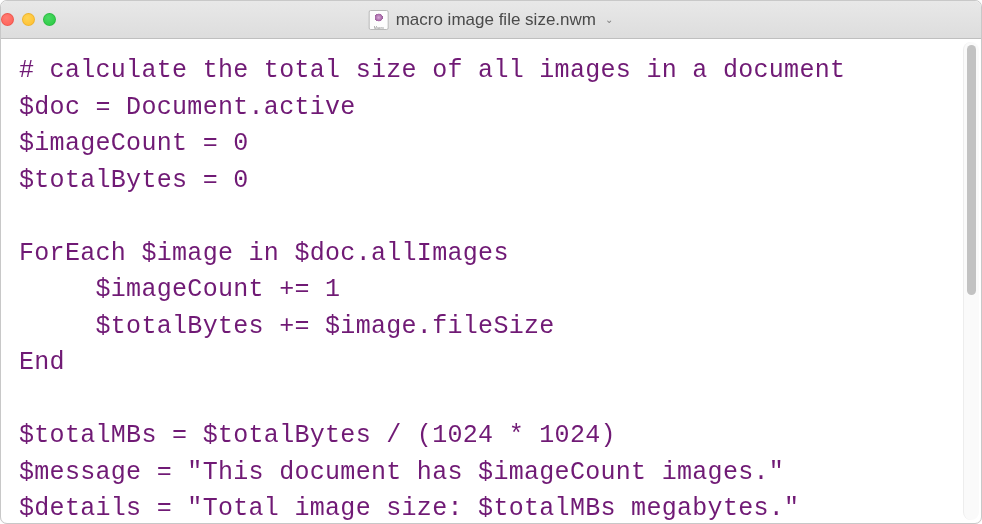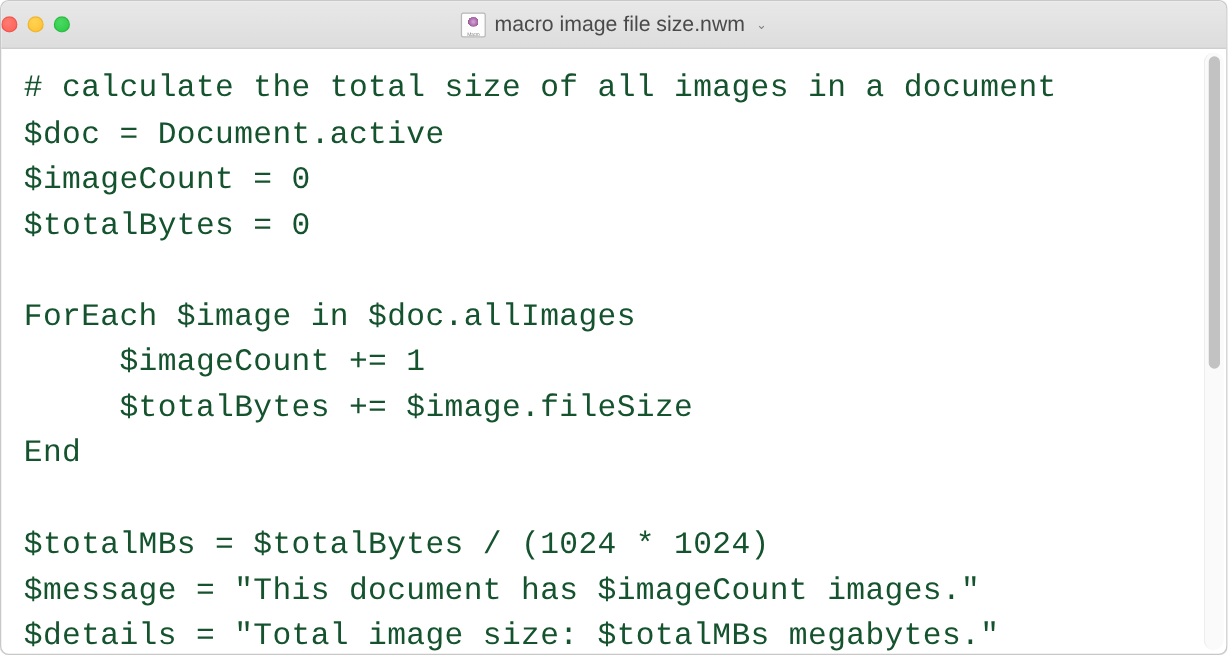--- a/index.html
+++ b/index.html
@@ -109,21 +109,21 @@
       flex: 1;
       display: flex;
       overflow: hidden;
     }
     .content {
       flex: 1;
       padding: 14px 18px;
       font-family: "Courier New", Courier, monospace;
       font-size: 25px;
       line-height: 1.46;
-      color: #14532d;
+      color: #701a75;
       white-space: pre;
       overflow: hidden;
       letter-spacing: 0.3px;
     }
     .scrollbar-track {
       width: 16px;
       background: #fafafa;
       border-left: 1px solid #ededed;
       position: relative;
       margin: 3px 2px 3px 0;

